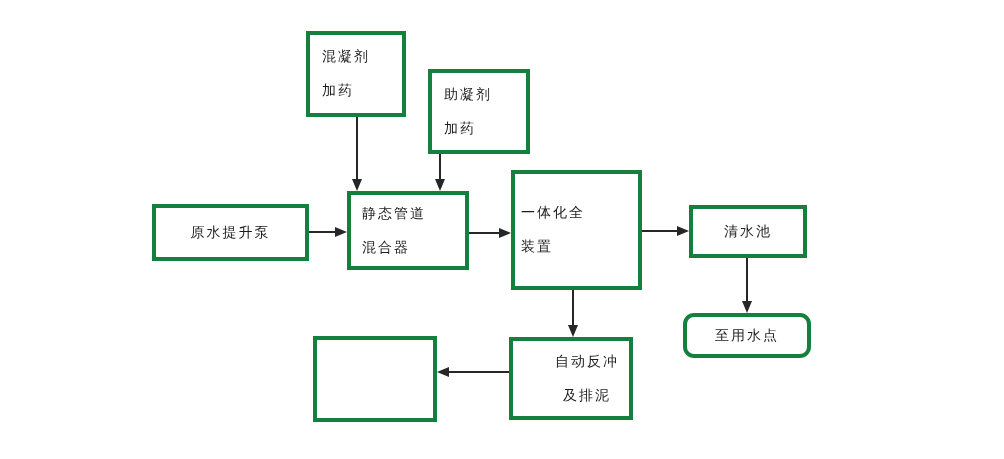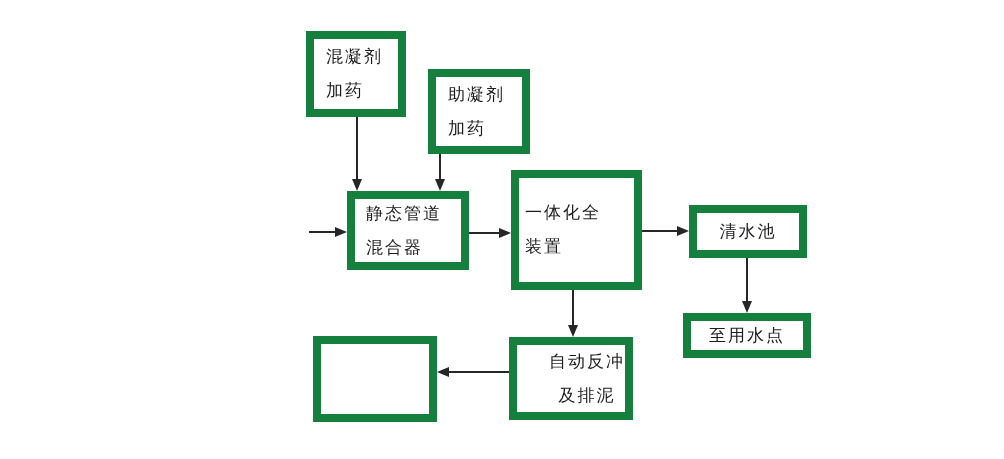--- a/index.html
+++ b/index.html
@@ -19,27 +19,27 @@
     position: absolute;
     left: 0;
     top: 0;
     width: 1004px;
     height: 459px;
     pointer-events: none;
   }
   .node {
     position: absolute;
     box-sizing: border-box;
-    border: 8px solid #15803d;
+    border: 4px solid #15803d;
     background: #ffffff;
     display: flex;
     flex-direction: column;
     justify-content: center;
     color: #1c1c1c;
-    font-size: 17px;
+    font-size: 14px;
     line-height: 34px;
     letter-spacing: 2px;
     white-space: nowrap;
   }
   .node.align-left { align-items: flex-start; }
   .node.align-center { align-items: center; }
   .node span { display: block; }
 </style>
 </head>
 <body>
@@ -94,36 +94,39 @@
   <div class="node align-left" style="left:306px; top:31px; width:100px; height:86px; padding-left:12px;">
     <span>混凝剂</span>
     <span>加药</span>
   </div>
 
   <div class="node align-left" style="left:428px; top:33px; width:102px; height:85px; padding-left:12px;margin-top:36px;">
     <span>助凝剂</span>
     <span>加药</span>
   </div>
 
+  <div class="node align-center" style="left:152px; top:204px; width:157px; height:57px;">
+    <span>原水提升泵</span>
+  </div>
 
   <div class="node align-left" style="left:347px; top:191px; width:122px; height:79px; padding-left:11px;">
     <span>静态管道</span>
     <span>混合器</span>
   </div>
 
   <div class="node align-left" style="left:511px; top:170px; width:131px; height:120px; padding-left:6px;">
     <span>一体化全</span>
     <span>装置</span>
   </div>
 
   <div class="node align-center" style="left:689px; top:205px; width:118px; height:53px;justify-content:center;">
     <span>清水池</span>
   </div>
 
-  <div class="node align-center" style="left:683px; top:313px; width:128px; height:45px;">
+  <div class="node align-center" style="left:683px; top:313px; width:128px; height:45px;border-radius:11px;">
     <span>至用水点</span>
   </div>
 
   <div class="node align-center" style="left:313px; top:336px; width:124px; height:86px;">
   </div>
 
   <div class="node align-center" style="left:509px; top:337px; width:124px; height:83px;padding-left:32px;">
     <span>自动反冲</span>
     <span>及排泥</span>
   </div>

